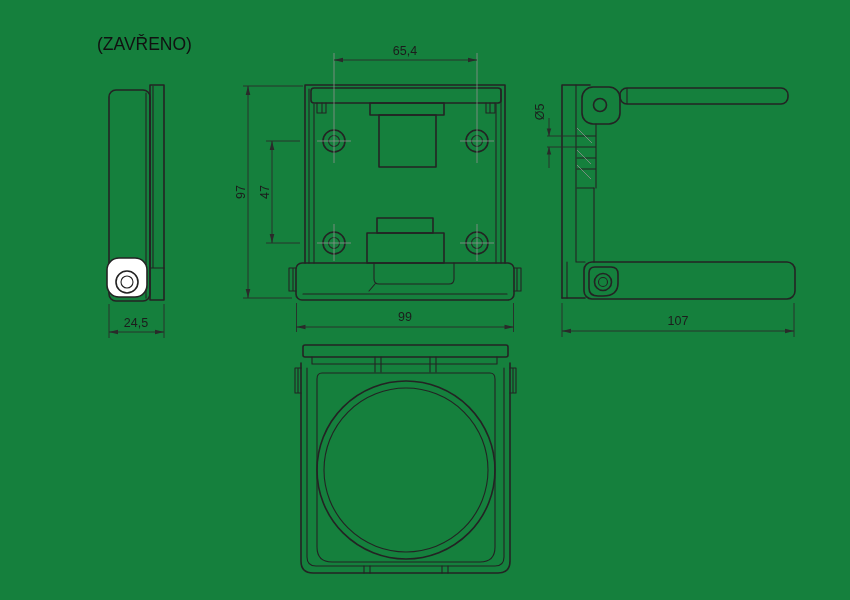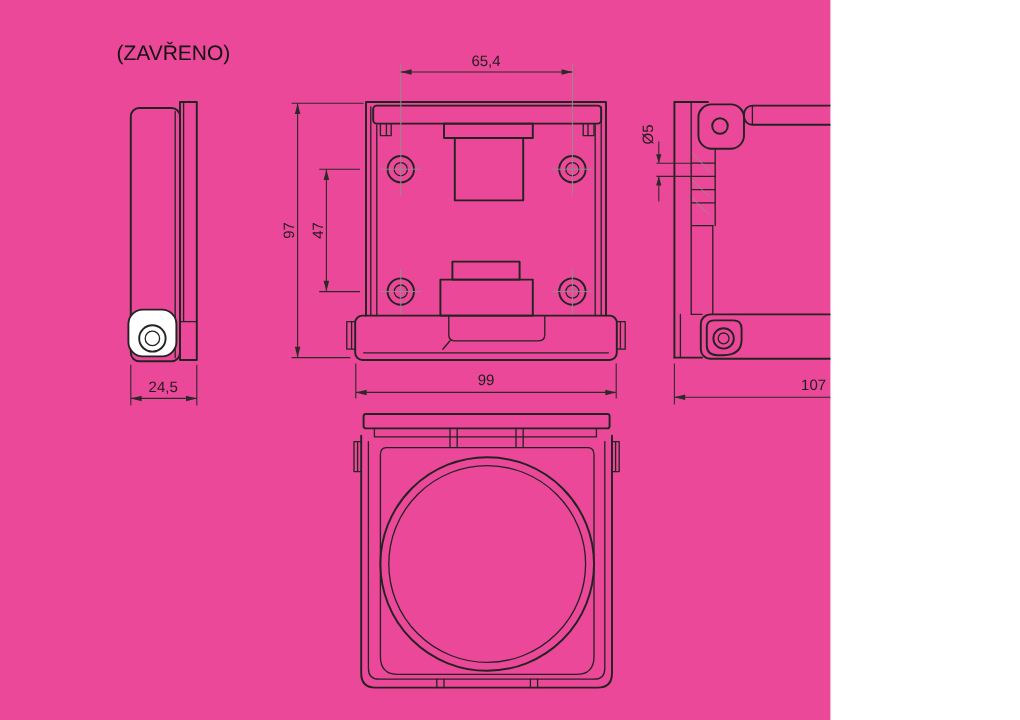--- a/index.html
+++ b/index.html
@@ -1,19 +1,19 @@
 <!DOCTYPE html>
 <html><head>
 <meta charset="utf-8">
 <style>
   html,body{margin:0;padding:0;background:#ffffff;}
   .canvas{
     position:relative;
-    width:692px;height:600px;
-    background:#ec4899;
+    width:850px;height:600px;
+    background:#15803d;
     overflow:hidden;
     font-family:"Liberation Sans", sans-serif;
   }
   svg{display:block;}
   
   .ol{stroke:#232323;stroke-width:1.6;fill:none;stroke-linecap:round;stroke-linejoin:round;}
   .ml{stroke:#232323;stroke-width:1.1;fill:none;stroke-linecap:round;stroke-linejoin:round;}
   .tl{stroke:#2a2a2a;stroke-width:0.9;fill:none;stroke-linecap:butt;}
   .cl{stroke:#8f8f8f;stroke-width:0.8;fill:none;stroke-linecap:butt;}
   .arr{fill:#2a2a2a;stroke:none;}

